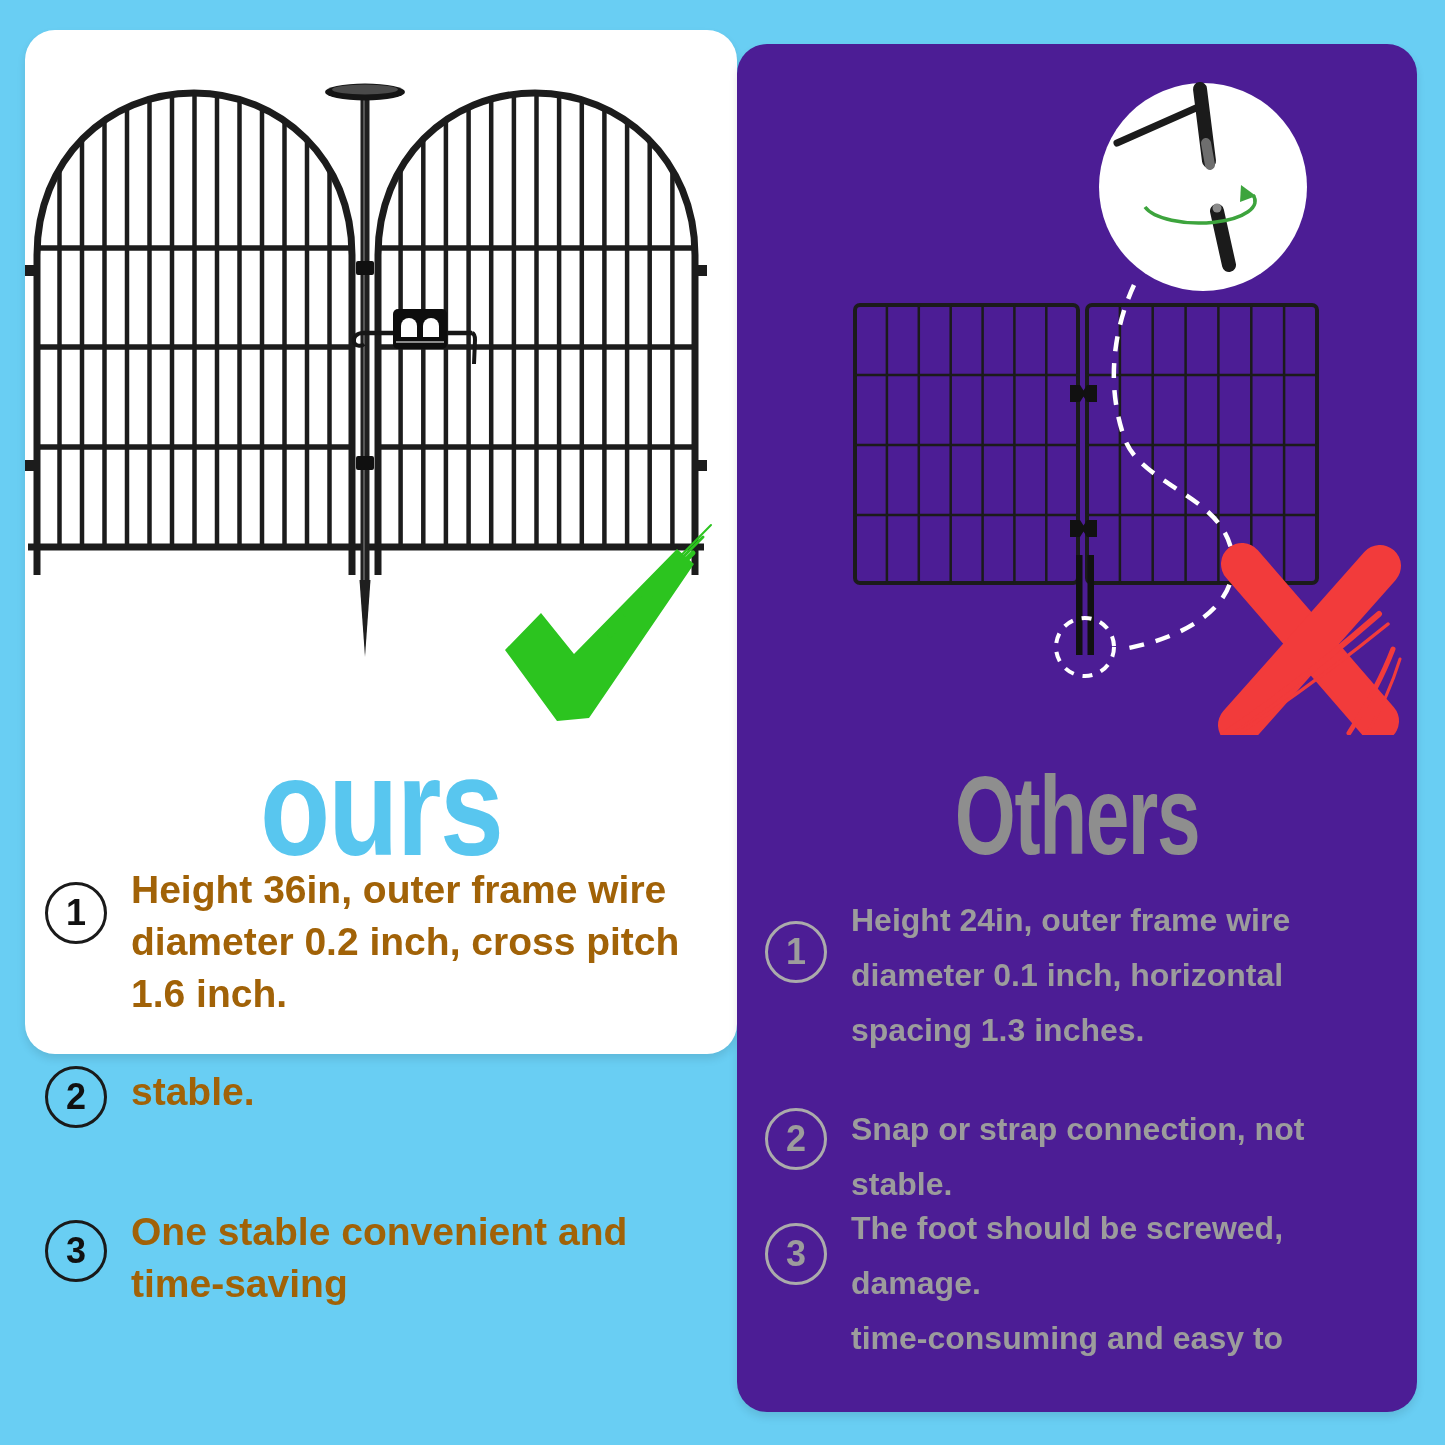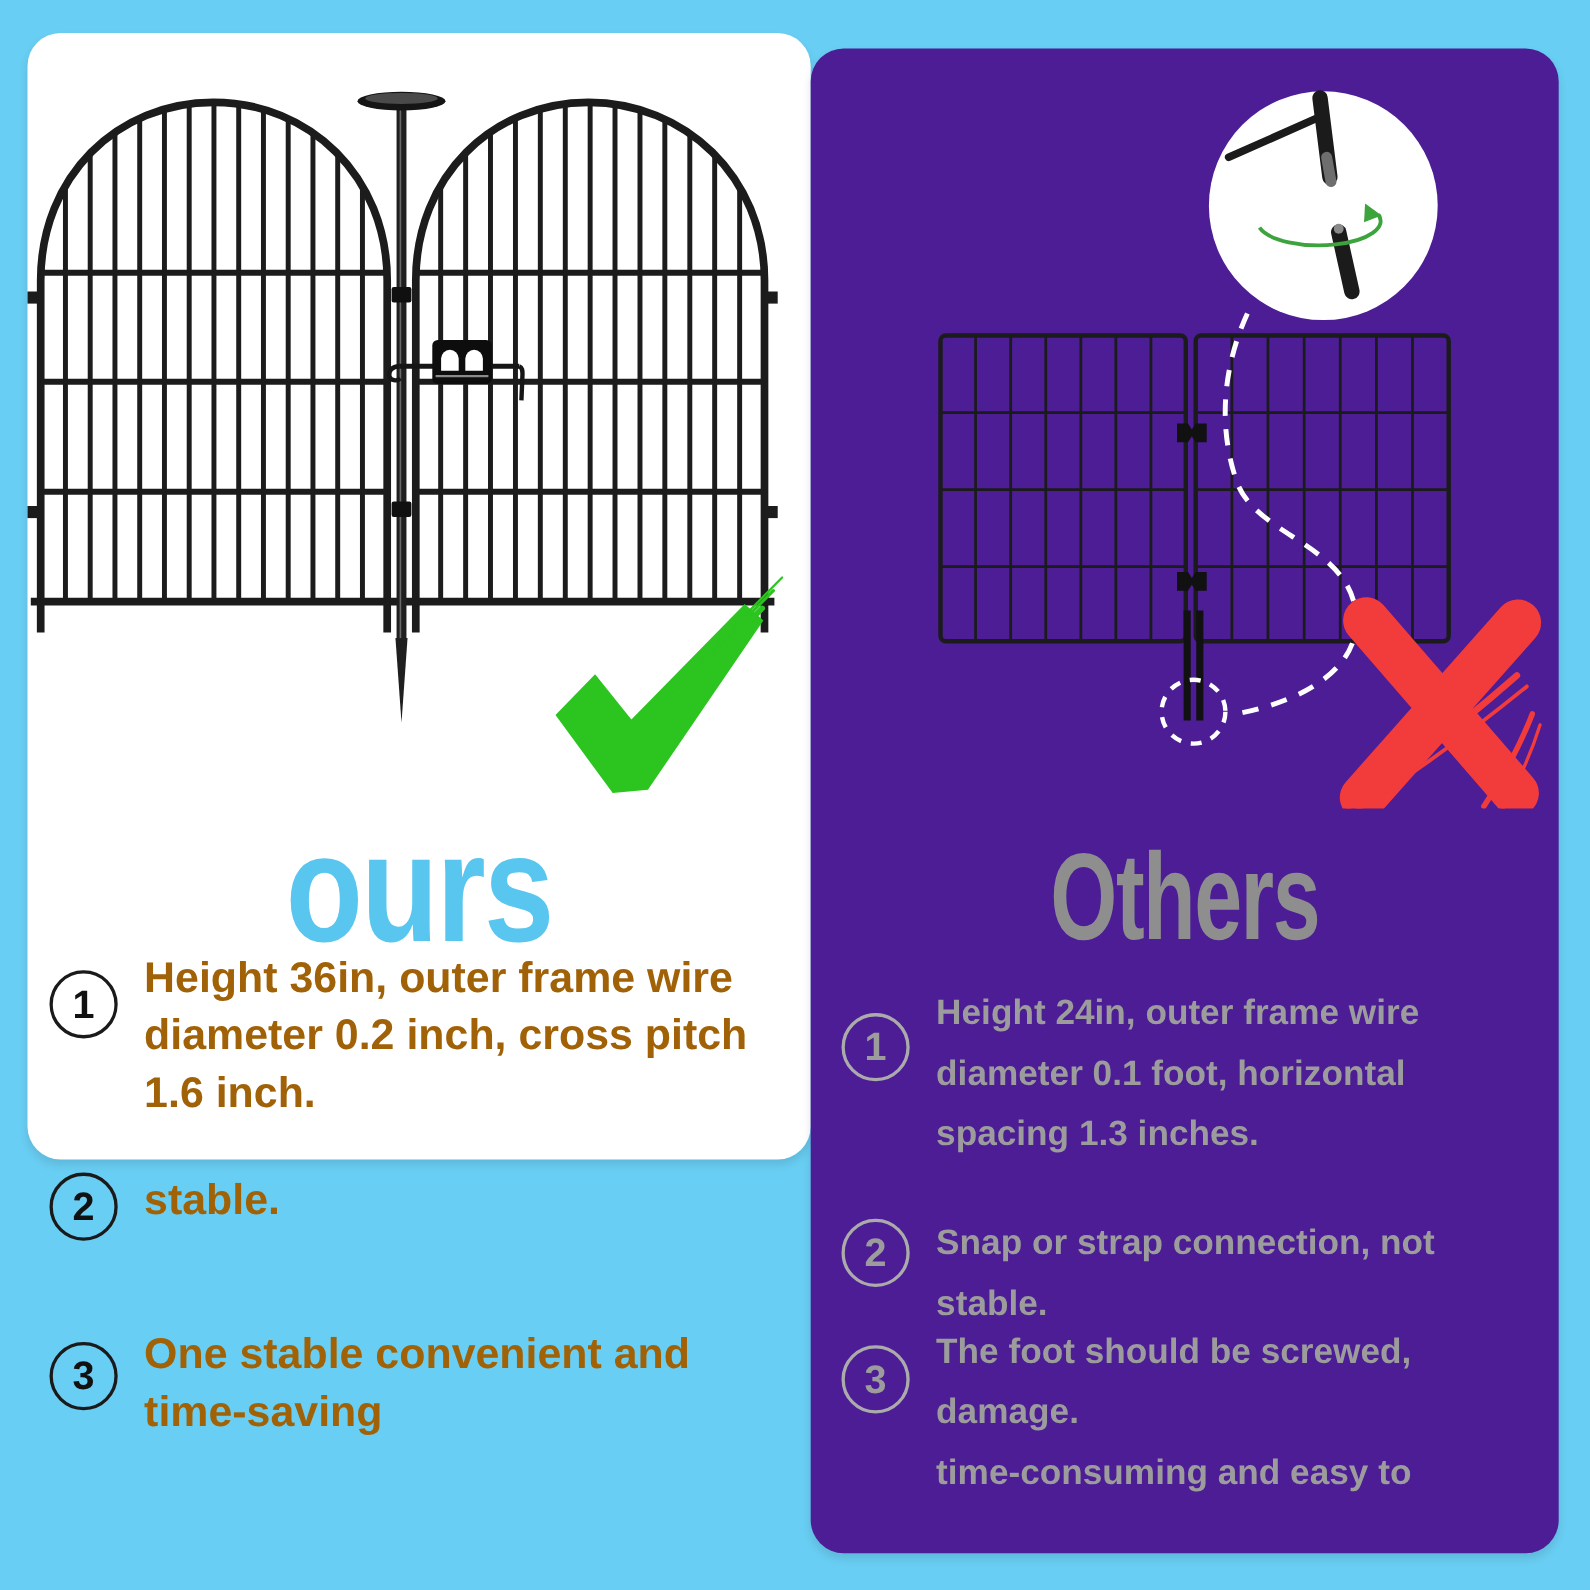--- a/index.html
+++ b/index.html
@@ -224,21 +224,21 @@
         <path d="M626,666 Q651,623 663,584" stroke-width="3"></path>
       </g>
     </svg>
 
     <h2 class="title others-t">Others</h2>
 
     <div class="item r1">
       <span class="num-circle">1</span>
       <div class="lines">
         <span class="ln">Height 24in, outer frame wire</span>
-        <span class="ln">diameter 0.1 foot, horizontal</span>
+        <span class="ln">diameter 0.1 inch, horizontal</span>
         <span class="ln">spacing 1.3 inches.</span>
       </div>
     </div>
     <div class="item r2">
       <span class="num-circle">2</span>
       <div class="lines">
         <span class="ln">Snap or strap connection, not</span>
         <span class="ln">stable.</span>
       </div>
     </div>

